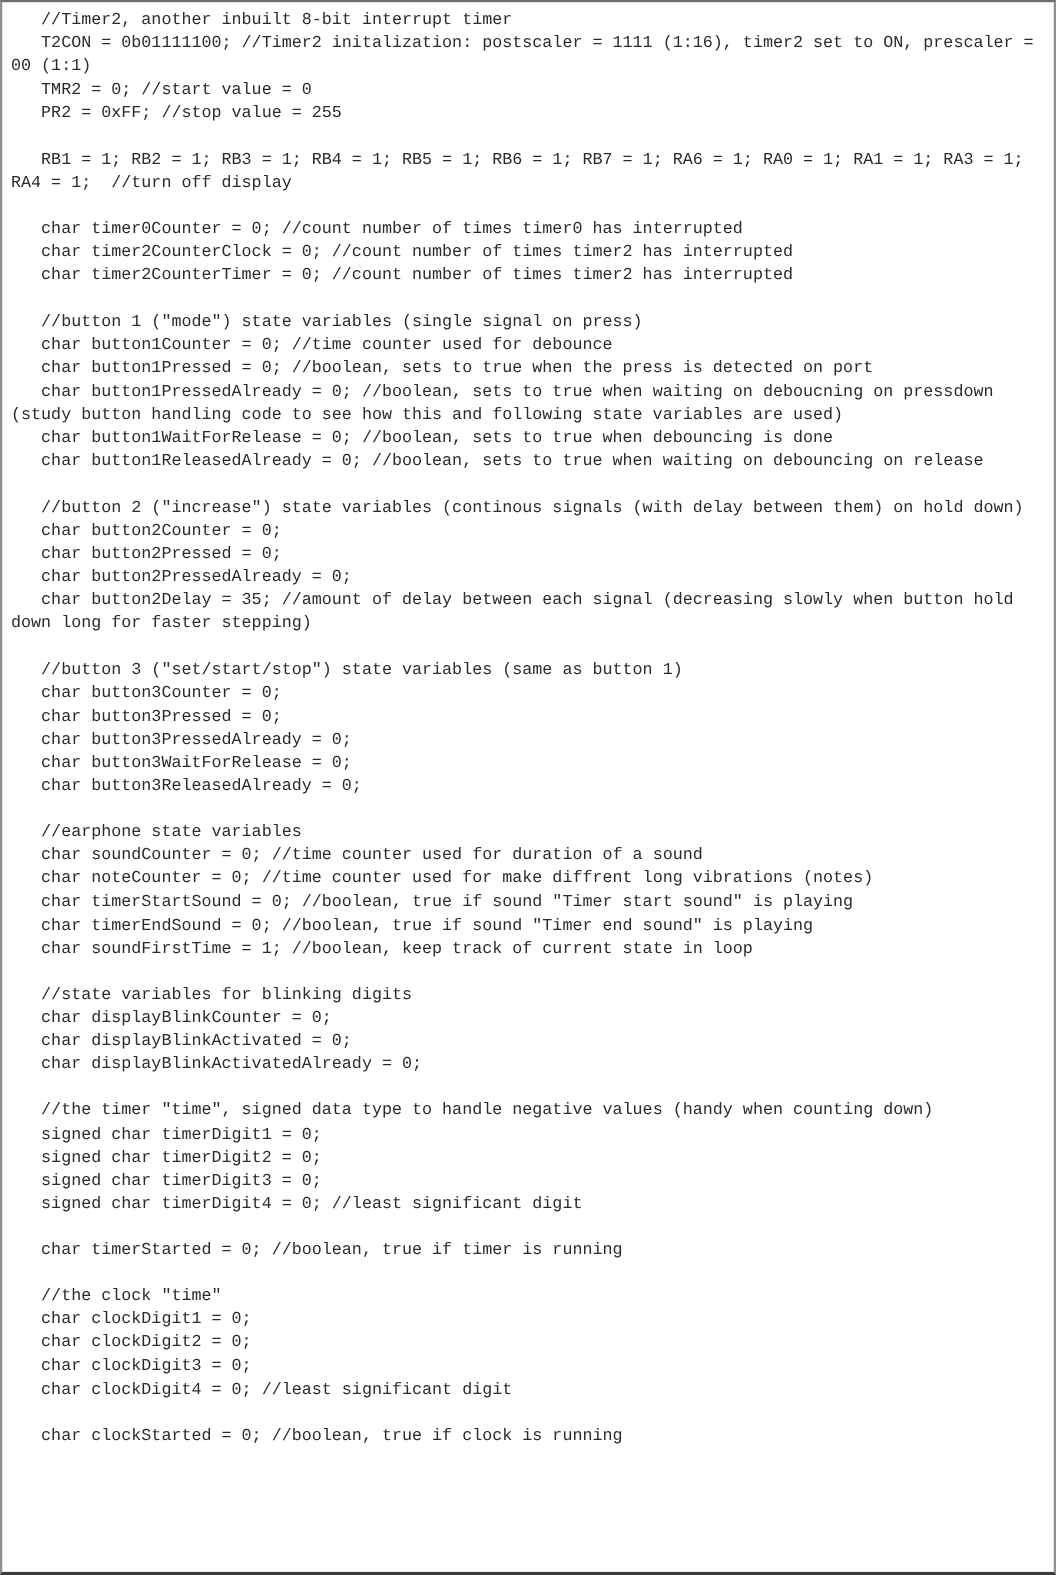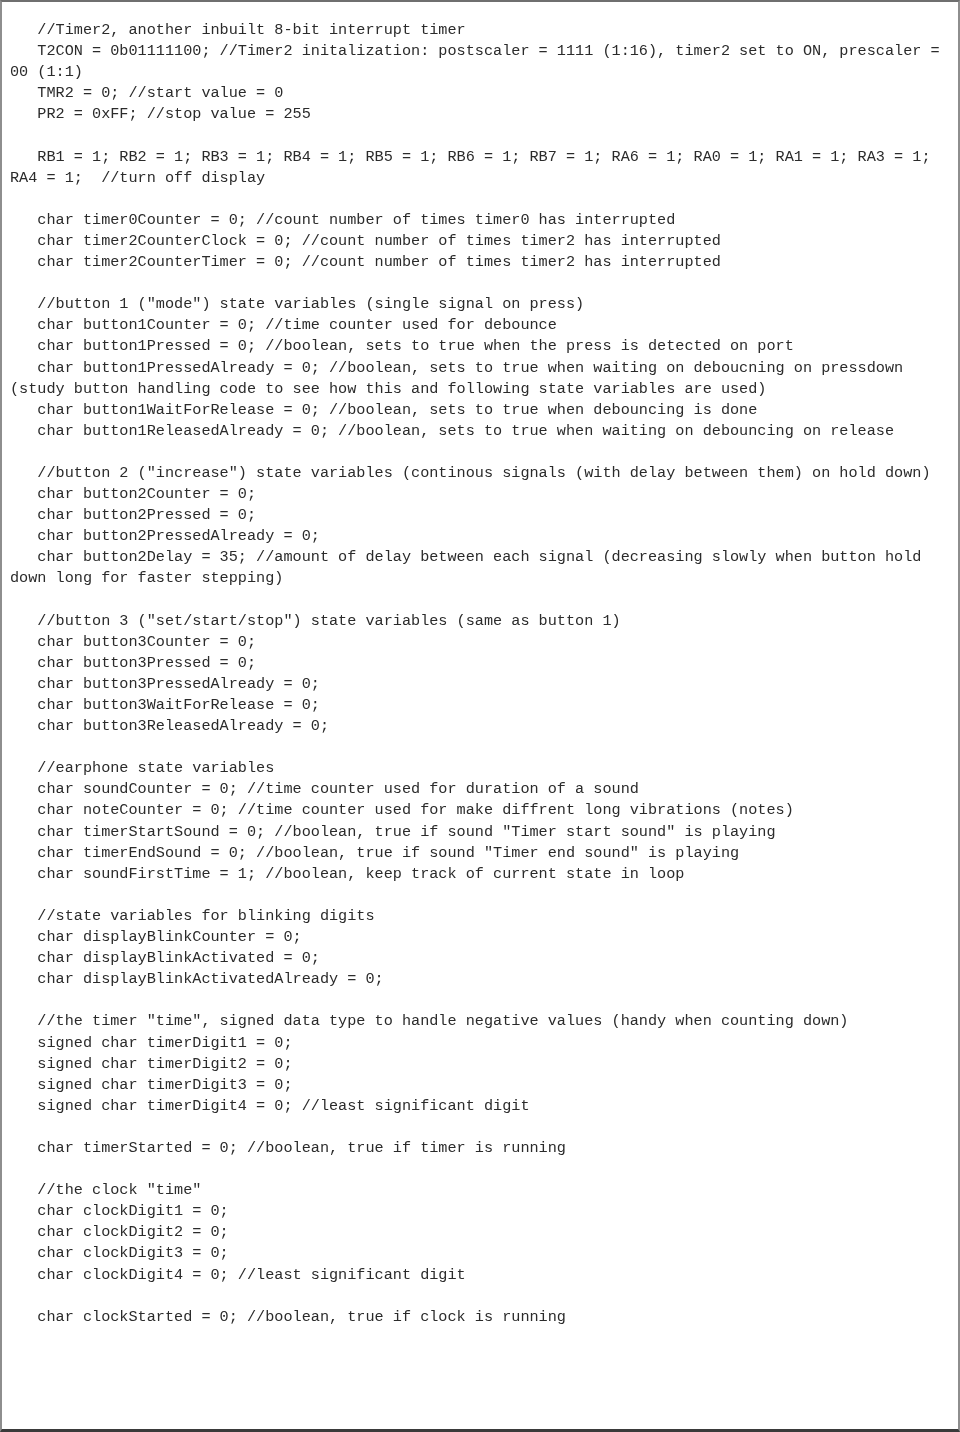--- a/index.html
+++ b/index.html
@@ -15,21 +15,21 @@
   }
   #code-page {
     box-sizing: border-box;
     width: 960px;
     height: 1432px;
     background: #ffffff;
     border-left: 2px solid #8e8e8e;
     border-right: 2px solid #8e8e8e;
     border-top: 2px solid #6f6f6f;
     border-bottom: 3px solid #3a3a3a;
-    padding: 18px 8px 4px 8px;
+    padding: 6px 8px 4px 8px;
   }
   #code-block {
     margin: 0;
     padding: 0;
     font-family: "Liberation Mono", "DejaVu Sans Mono", monospace;
     font-size: 15.2px;
     line-height: 21.1px;
     color: #ララ;
     color: #2b2b2b;
     white-space: pre-wrap;

